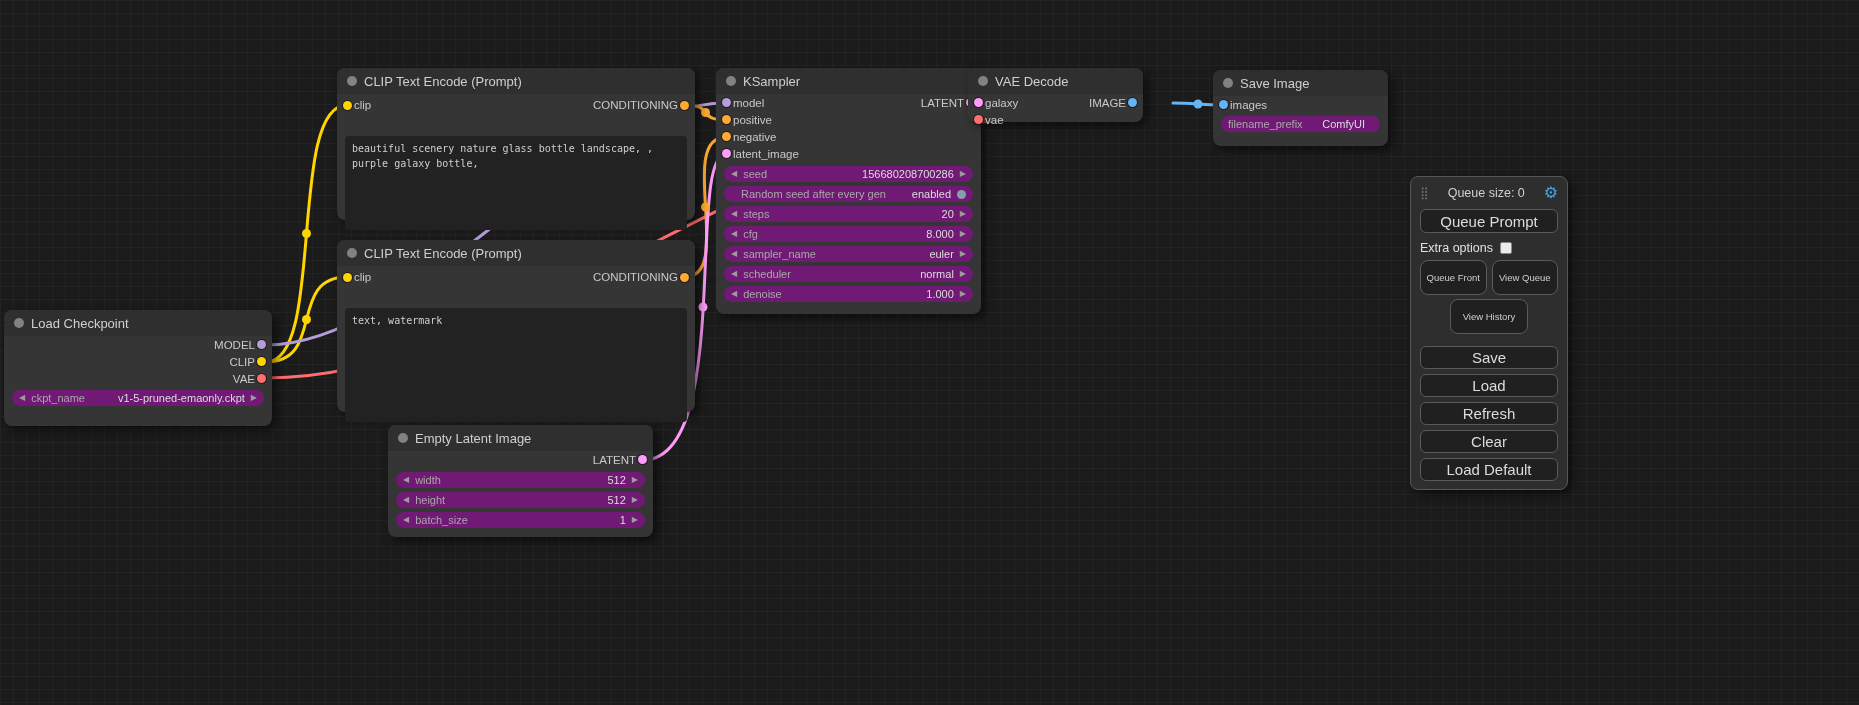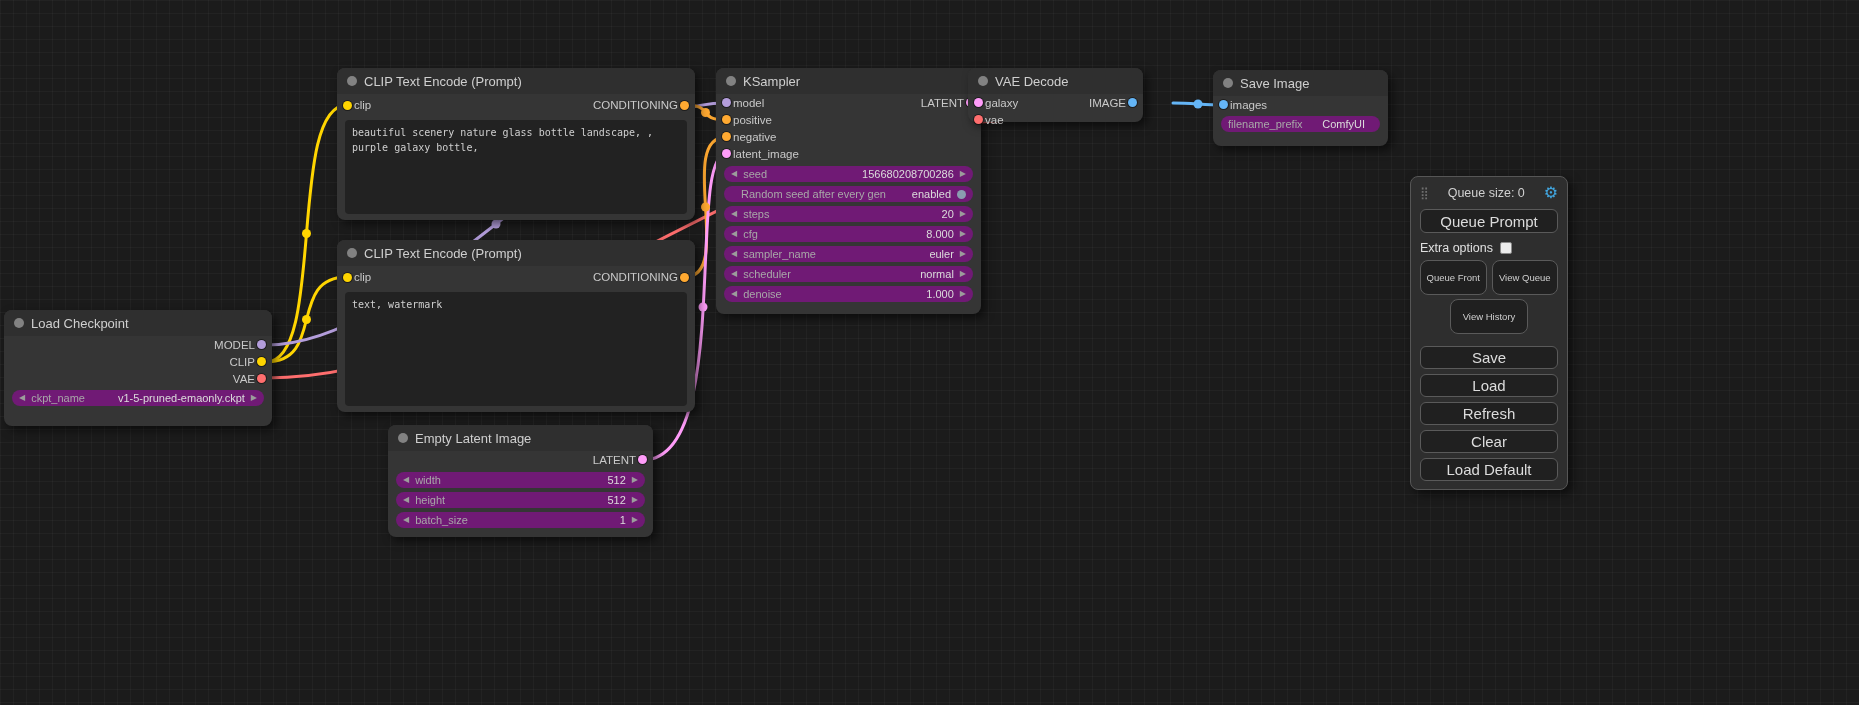--- a/index.html
+++ b/index.html
@@ -35,21 +35,21 @@
   .out-label { margin-left:auto; margin-right:17px; }
   .in-dot, .out-dot {
     position:absolute; top:50%; margin-top:-4.5px; width:9px; height:9px; border-radius:50%;
     box-shadow:0 0 0 1px rgba(0,0,0,.45);
   }
   .in-dot { left:6px; } .out-dot { right:6px; }
   .c-model{background:var(--c-model)} .c-clip{background:var(--c-clip)} .c-vae{background:var(--c-vae)}
   .c-conditioning{background:var(--c-conditioning)} .c-latent{background:var(--c-latent)} .c-image{background:var(--c-image)}
 
   .textarea {
-    margin:4px 8px; background:#222; border-radius:4px; padding:5px 7px;
+    margin:20px 8px; background:#222; border-radius:4px; padding:5px 7px;
     font-family:"DejaVu Sans Mono", monospace; font-size:10px; line-height:1.5; color:#cfcfcf;
     overflow:hidden;
   }
   .widget {
     height:16px; margin:4px 8px 0; background:#701a75; border-radius:8px;
     display:flex; align-items:center; padding:0 7px; font-size:11px; gap:6px; white-space:nowrap;
   }
   .w-arrow { font-size:8px; color:#9c9c9c; line-height:1; cursor:pointer; }
   .w-label { color:#a8a8a8; }
   .w-value { margin-left:auto; color:#dcdcdc; }

